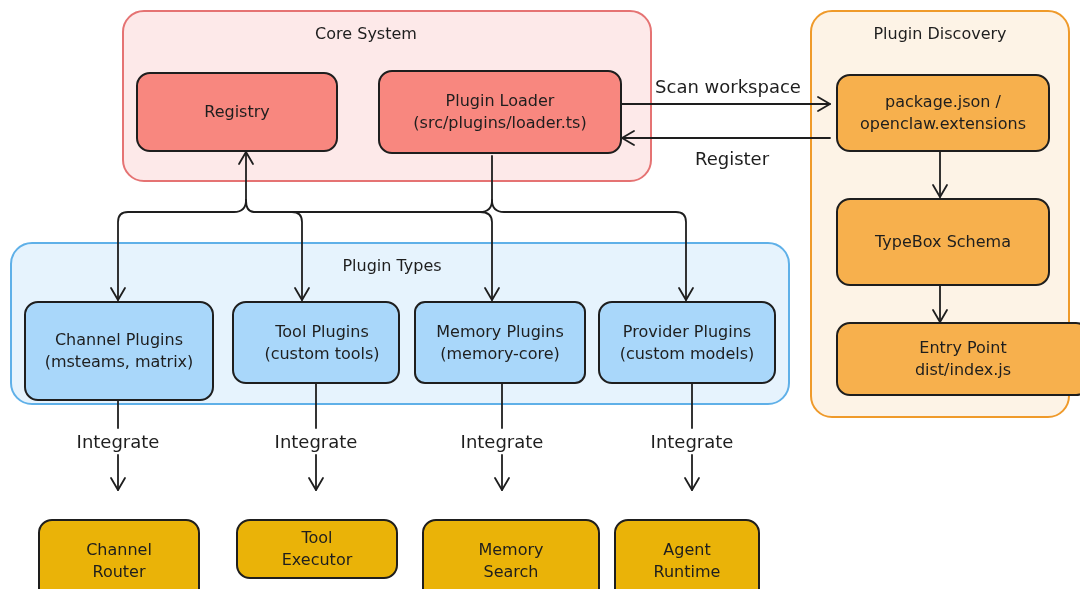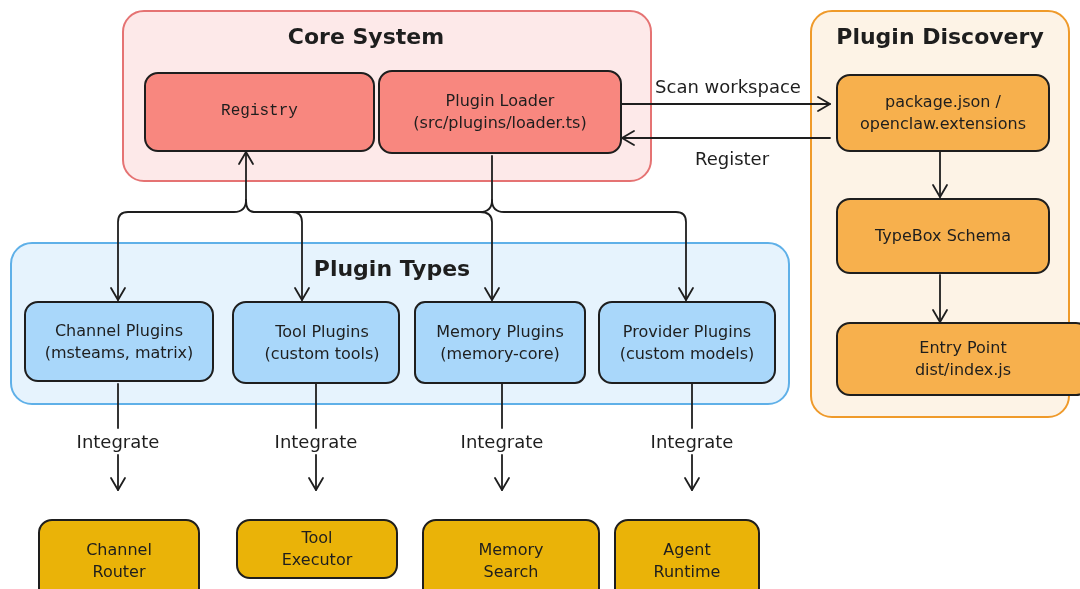--- a/index.html
+++ b/index.html
@@ -2,21 +2,21 @@
 <html><head>
 <meta charset="utf-8">
 <style>
   html, body { margin: 0; padding: 0; background: #ffffff; }
   body { width: 1080px; height: 589px; position: relative; overflow: hidden;
          font-family: "DejaVu Sans", sans-serif; color: #1e1e1e; }
   .group { position: absolute; border-radius: 22px; box-sizing: border-box; }
   .g-core { left: 122px; top: 10px; width: 530px; height: 172px; background: #fde9e9; border: 2px solid #e57373; }
   .g-types { left: 10px; top: 242px; width: 780px; height: 163px; background: #e6f3fd; border: 2px solid #5fb0e8; }
   .g-disc { left: 810px; top: 10px; width: 260px; height: 408px; background: #fdf3e6; border: 2px solid #ef9a2a; }
-  .gtitle { position: absolute; font-size: 22px; white-space: nowrap; transform: translateX(-50%); font-weight: bold; }
+  .gtitle { position: absolute; font-size: 16px; white-space: nowrap; transform: translateX(-50%); }
   .node { position: absolute; box-sizing: border-box; border: 2px solid #1e1e1e; border-radius: 14px;
           display: flex; align-items: center; justify-content: center; text-align: center;
           font-size: 16px; line-height: 1.35; white-space: pre-line; }
   .n-red { background: #f8877f; }
   .n-blue { background: #a9d7fa; }
   .n-orange { background: #f7b04d; }
   .n-green { background: #eab308; margin-top: 25px; }
   .label { position: absolute; font-size: 18px; white-space: nowrap; transform: translateX(-50%); background: transparent; }
   .label.bg { background: #ffffff; padding: 0 3px; }
   svg.wires { position: absolute; left: 0; top: 0; width: 1080px; height: 589px; pointer-events: none; }
@@ -69,31 +69,31 @@
   <line x1="316" y1="455" x2="316" y2="490"></line>
   <path d="M309 478 L316 490 L323 478"></path>
   <line x1="502" y1="384" x2="502" y2="428"></line>
   <line x1="502" y1="455" x2="502" y2="490"></line>
   <path d="M495 478 L502 490 L509 478"></path>
   <line x1="692" y1="384" x2="692" y2="428"></line>
   <line x1="692" y1="455" x2="692" y2="490"></line>
   <path d="M685 478 L692 490 L699 478"></path>
 </svg>
 
-<div class="node n-red" style="left:144px; top:72px; width:231px; height:80px;font-family:Liberation Mono, monospace;">Registry</div>
+<div class="node n-red" style="left:136px; top:72px; width:202px; height:80px;">Registry</div>
 <div class="node n-red" style="left:378px; top:70px; width:244px; height:84px;">Plugin Loader
 (src/plugins/loader.ts)</div>
 
 <div class="node n-orange" style="left:836px; top:74px; width:214px; height:78px;">package.json /
 openclaw.extensions</div>
-<div class="node n-orange" style="left:836px; top:198px; width:214px; height:76px;">TypeBox Schema</div>
+<div class="node n-orange" style="left:836px; top:198px; width:214px; height:88px;">TypeBox Schema</div>
 <div class="node n-orange" style="left:836px; top:322px; width:254px; height:74px;">Entry Point
 dist/index.js</div>
 
-<div class="node n-blue" style="left:24px; top:301px; width:190px; height:81px;">Channel Plugins
+<div class="node n-blue" style="left:24px; top:301px; width:190px; height:100px;">Channel Plugins
 (msteams, matrix)</div>
 <div class="node n-blue" style="left:232px; top:301px; width:168px; height:83px;padding-left:12px;">Tool Plugins
 (custom tools)</div>
 <div class="node n-blue" style="left:414px; top:301px; width:172px; height:83px;border-radius:11px;">Memory Plugins
 (memory-core)</div>
 <div class="node n-blue" style="left:598px; top:301px; width:178px; height:83px;">Provider Plugins
 (custom models)</div>
 
 <div class="node n-green" style="left:38px; top:494px; width:162px; height:84px;">Channel
 Router</div>

